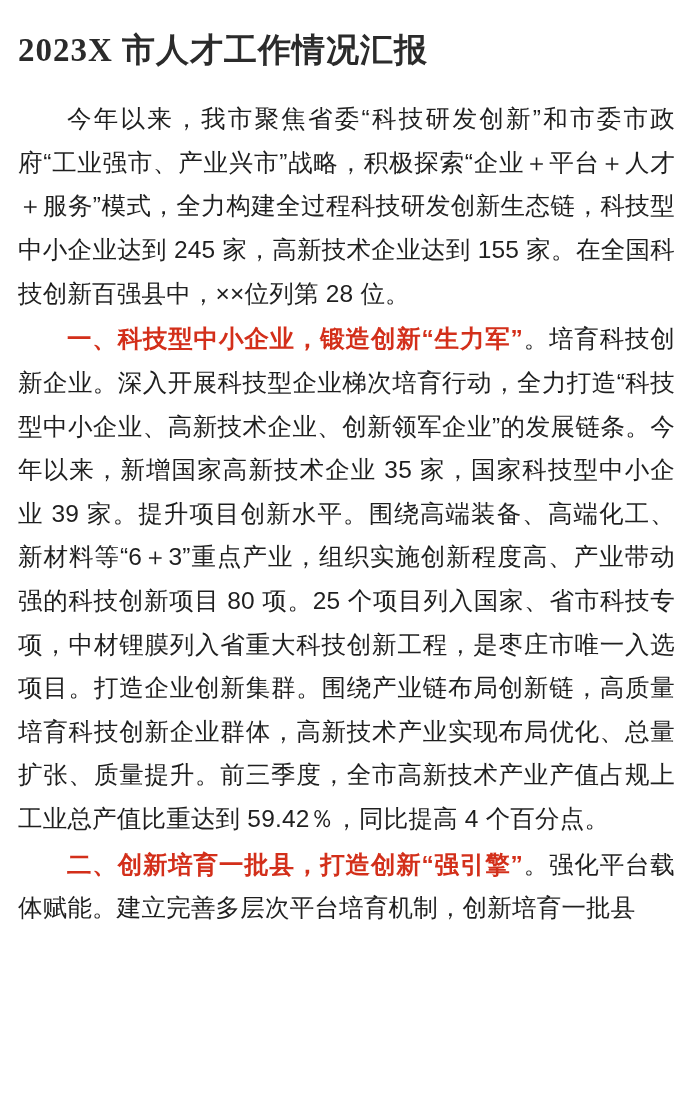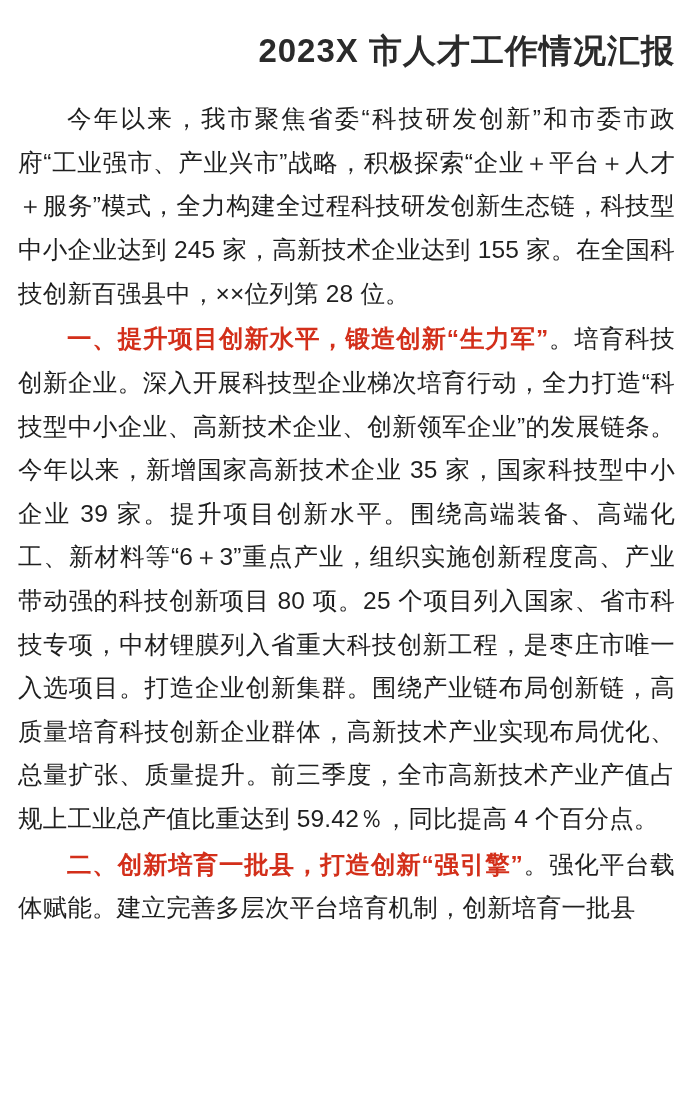--- a/index.html
+++ b/index.html
@@ -15,27 +15,28 @@
     overflow: hidden;
   }
   .page {
     width: 693px;
     height: 1097px;
     box-sizing: border-box;
     padding: 22px 18px 0 18px;
     position: relative;
   }
   .doc-title {
-    text-align: right;
+    text-align: left;
     font-size: 33px;
     font-weight: bold;
     letter-spacing: 1px;
     color: #2b2b2b;
     margin: 8px 0 26px 0;
     line-height: 1.25;
+    font-family: Liberation Serif, serif;
   }
   .para {
     font-size: 24.5px;
     line-height: 1.78;
     text-align: justify;
     text-justify: inter-ideograph;
     margin: 0 0 2px 0;
     color: #1f1f1f;
     letter-spacing: 0.2px;
   }
@@ -55,20 +56,20 @@
 
 <div class="page">
 
   <div class="doc-title">2023X 市人才工作情况汇报</div>
 
   <div class="para indent">
     <span class="body-text">今年以来，我市聚焦省委“科技研发创新”和市委市政府“工业强市、产业兴市”战略，积极探索“企业＋平台＋人才＋服务”模式，全力构建全过程科技研发创新生态链，科技型中小企业达到 245 家，高新技术企业达到 155 家。在全国科技创新百强县中，××位列第 28 位。</span>
   </div>
 
   <div class="para indent">
-    <span class="red-head">一、提升项目创新水平，锻造创新“生力军”</span><span class="body-text">。培育科技创新企业。深入开展科技型企业梯次培育行动，全力打造“科技型中小企业、高新技术企业、创新领军企业”的发展链条。今年以来，新增国家高新技术企业 35 家，国家科技型中小企业 39 家。提升项目创新水平。围绕高端装备、高端化工、新材料等“6＋3”重点产业，组织实施创新程度高、产业带动强的科技创新项目 80 项。25 个项目列入国家、省市科技专项，中材锂膜列入省重大科技创新工程，是枣庄市唯一入选项目。打造企业创新集群。围绕产业链布局创新链，高质量培育科技创新企业群体，高新技术产业实现布局优化、总量扩张、质量提升。前三季度，全市高新技术产业产值占规上工业总产值比重达到 59.42％，同比提高 4 个百分点。</span>
+    <span class="red-head">一、科技型中小企业，锻造创新“生力军”</span><span class="body-text">。培育科技创新企业。深入开展科技型企业梯次培育行动，全力打造“科技型中小企业、高新技术企业、创新领军企业”的发展链条。今年以来，新增国家高新技术企业 35 家，国家科技型中小企业 39 家。提升项目创新水平。围绕高端装备、高端化工、新材料等“6＋3”重点产业，组织实施创新程度高、产业带动强的科技创新项目 80 项。25 个项目列入国家、省市科技专项，中材锂膜列入省重大科技创新工程，是枣庄市唯一入选项目。打造企业创新集群。围绕产业链布局创新链，高质量培育科技创新企业群体，高新技术产业实现布局优化、总量扩张、质量提升。前三季度，全市高新技术产业产值占规上工业总产值比重达到 59.42％，同比提高 4 个百分点。</span>
   </div>
 
   <div class="para indent">
     <span class="red-head">二、创新培育一批县，打造创新“强引擎”</span><span class="body-text">。强化平台载体赋能。建立完善多层次平台培育机制，创新培育一批县</span>
   </div>
 
 </div>
 
 </body></html>

